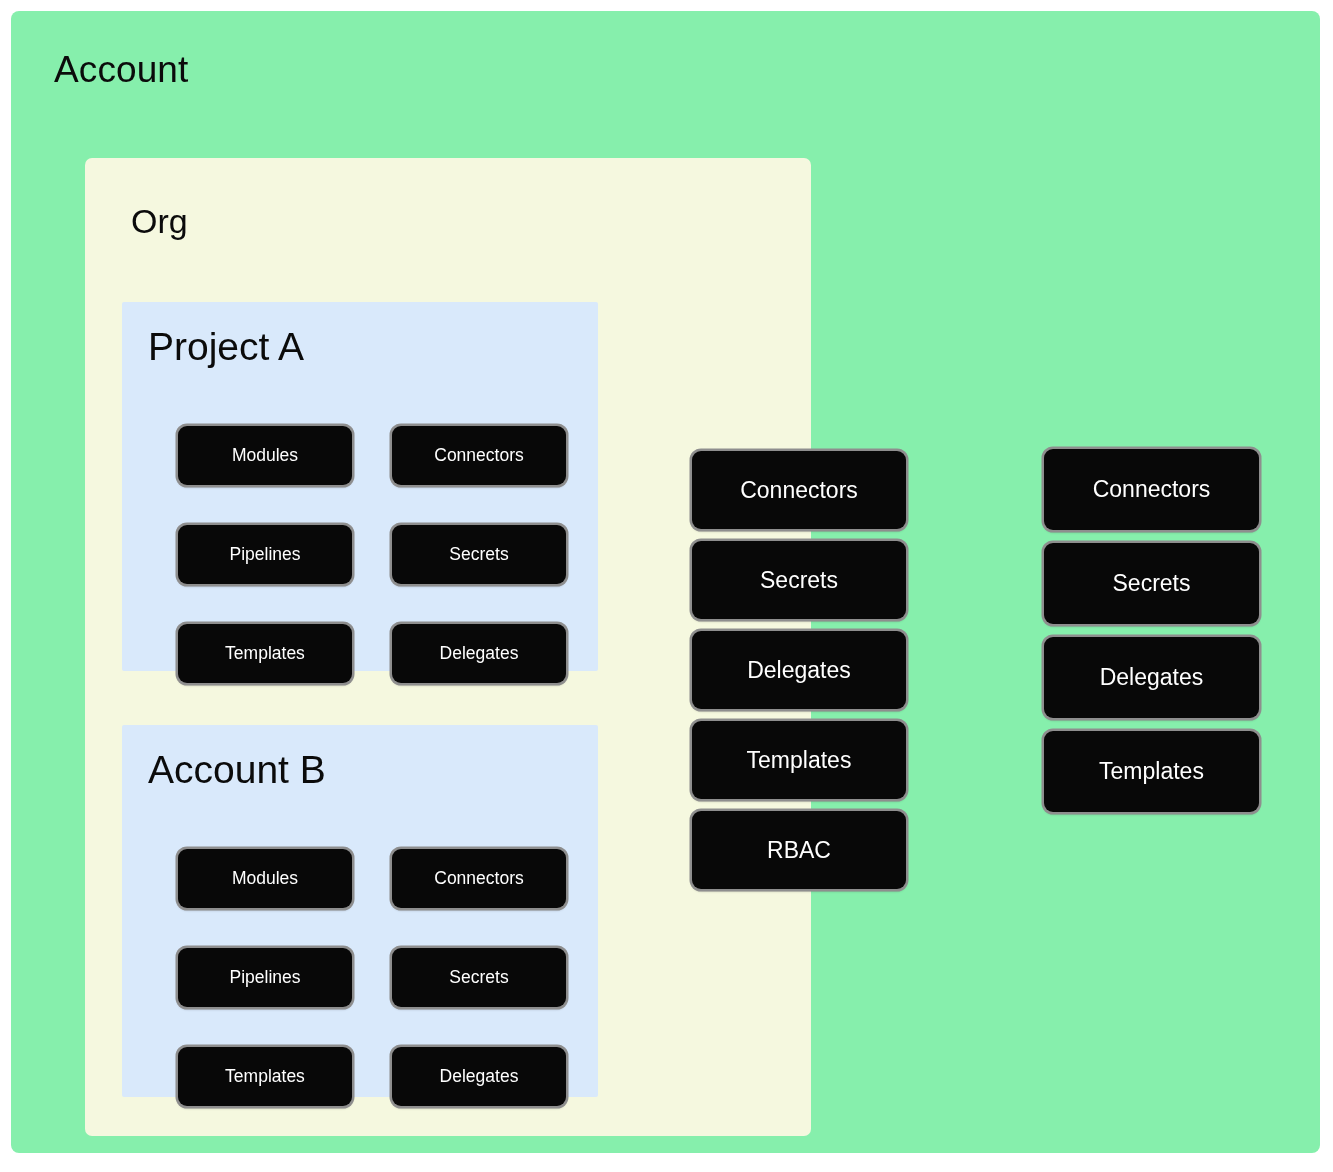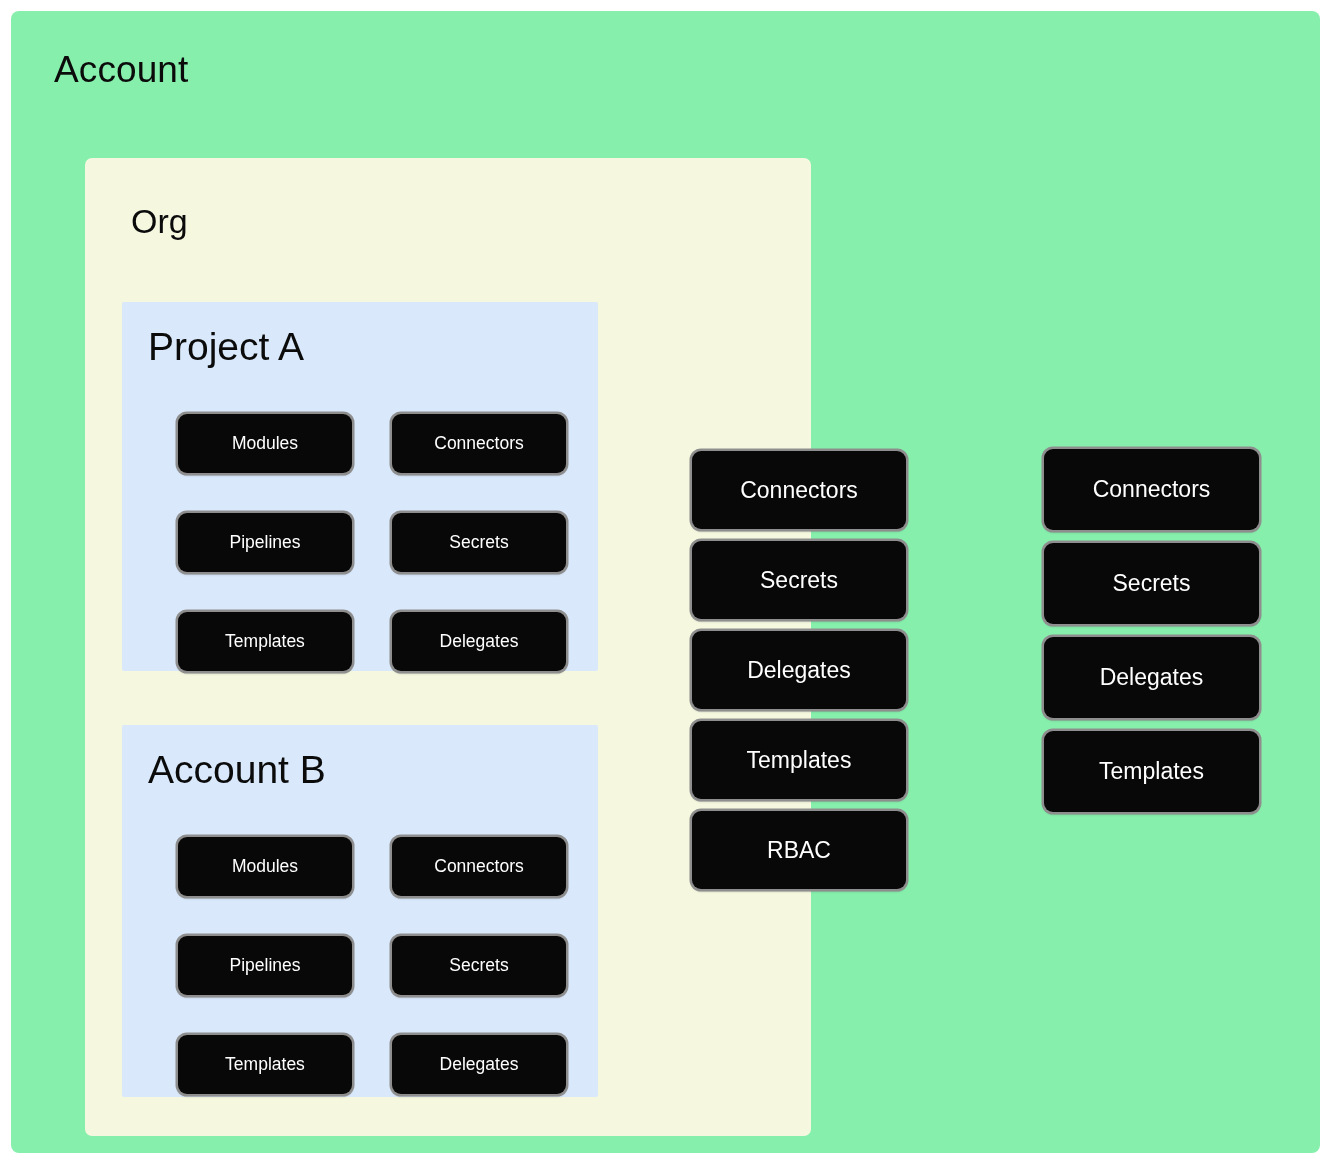--- a/index.html
+++ b/index.html
@@ -80,21 +80,21 @@
     font-size: 39px;
     line-height: 38px;
     color: #0b0b0b;
     font-weight: 400;
     white-space: nowrap;
   }
 
   .project-grid {
     position: absolute;
     left: 56px;
-    top: 112px;
+    top: 124px;
     display: grid;
     grid-template-columns: 174px 174px;
     column-gap: 18px;
     row-gap: 14px;
     gap: 40px;
   }
 
   
   .chip {
     background: #080808;

